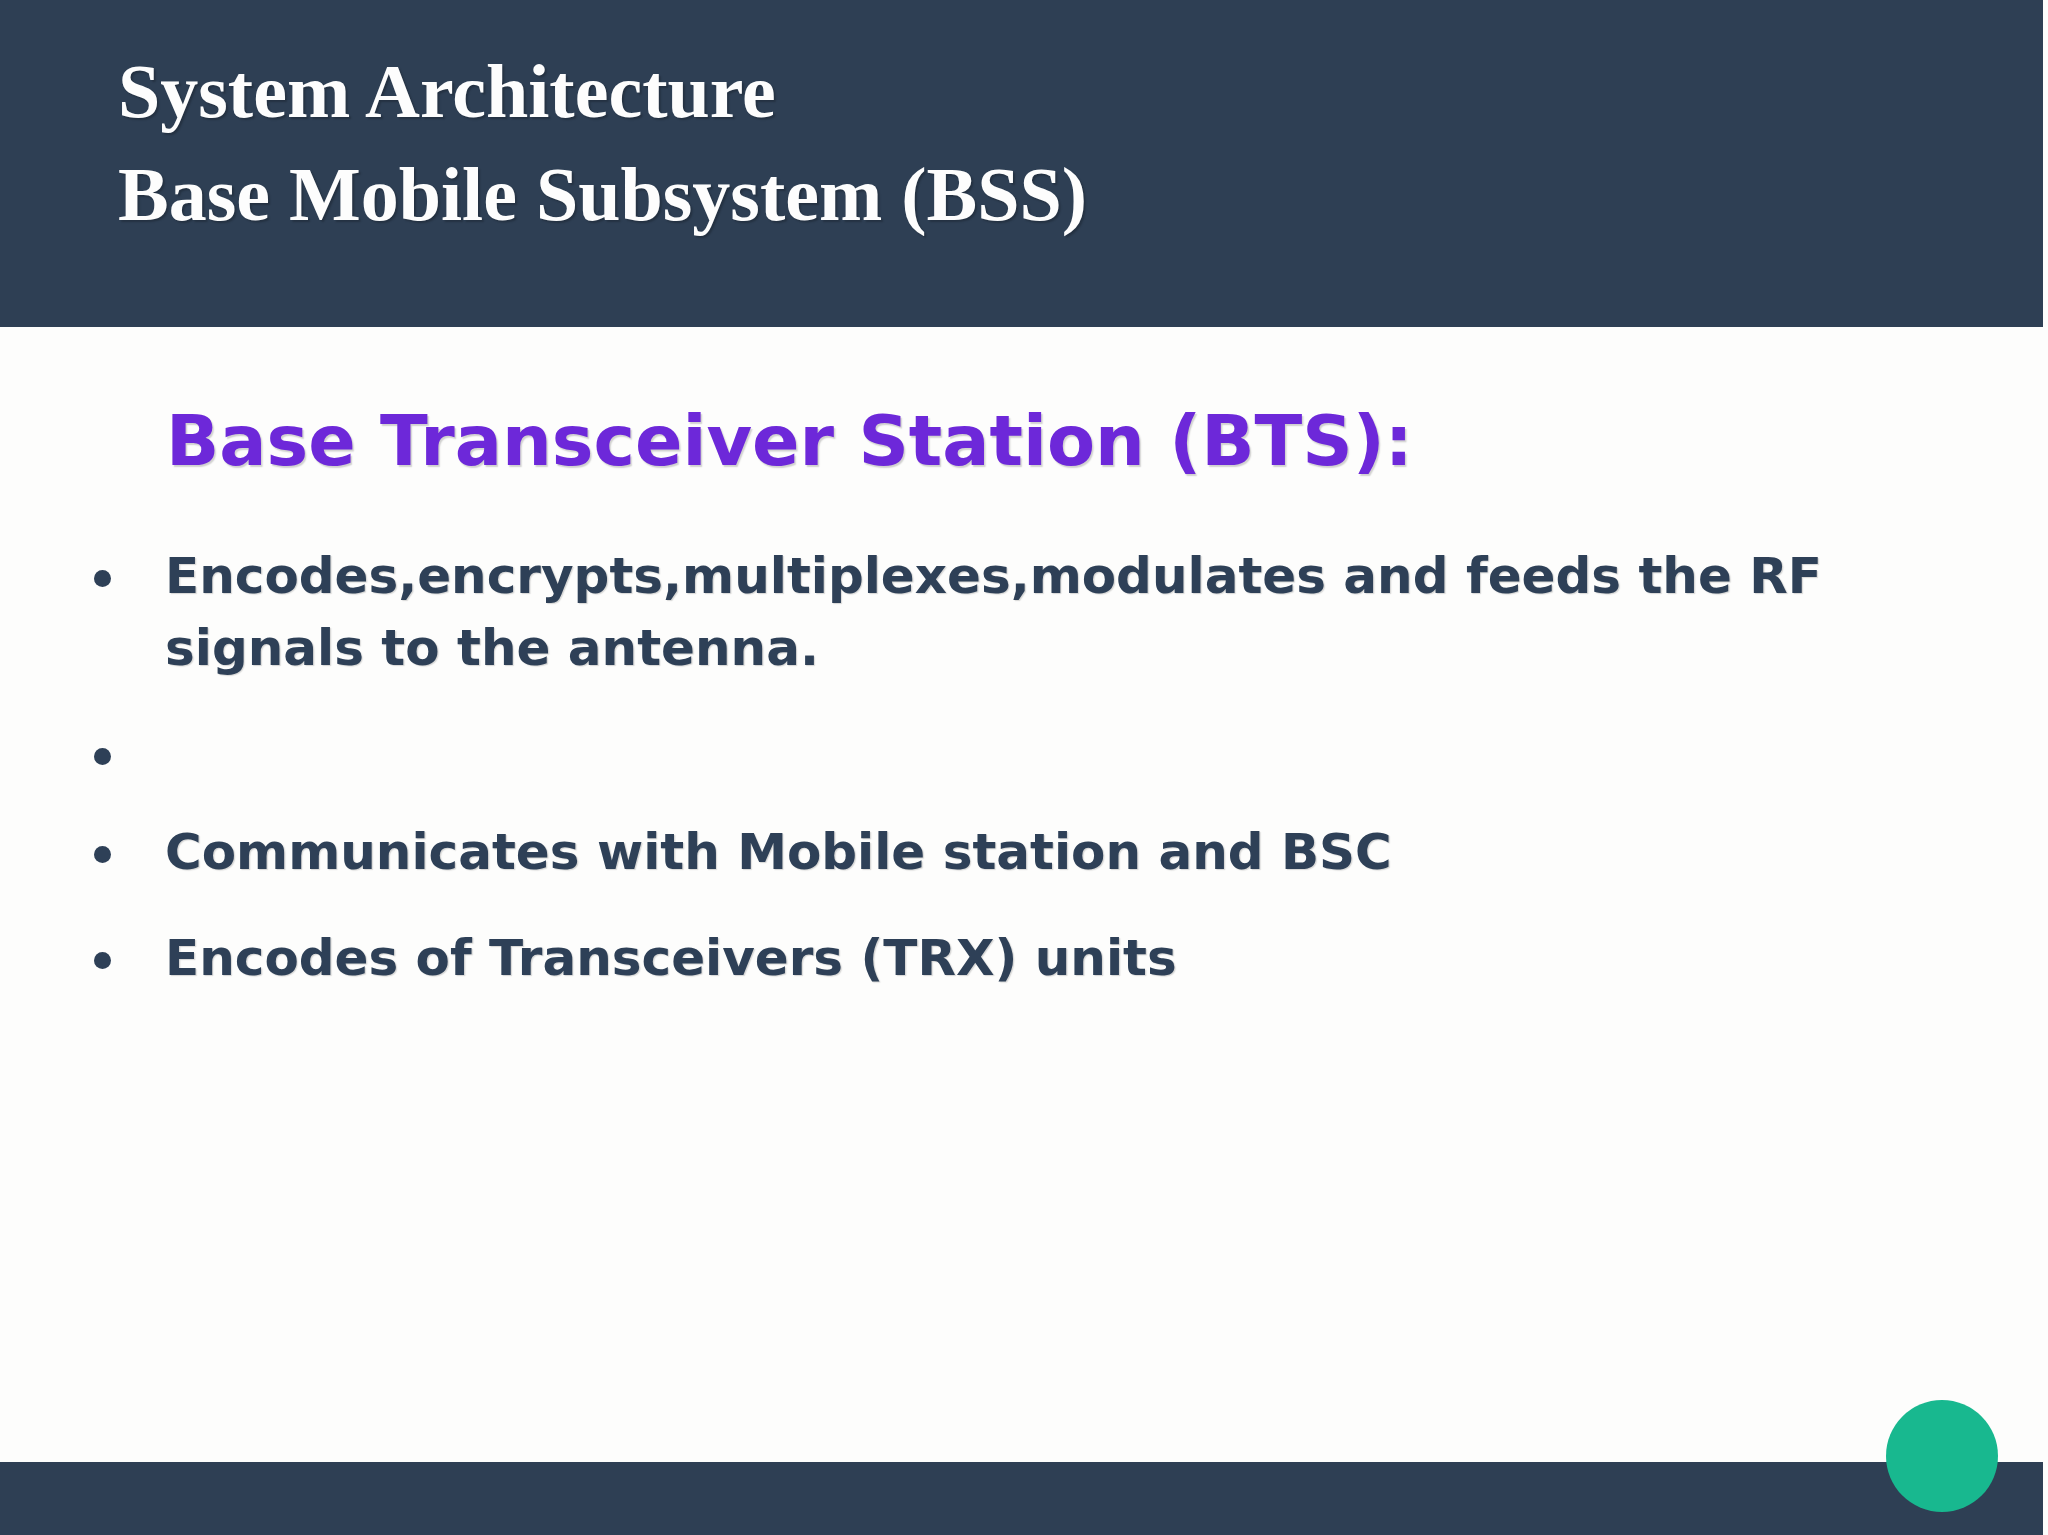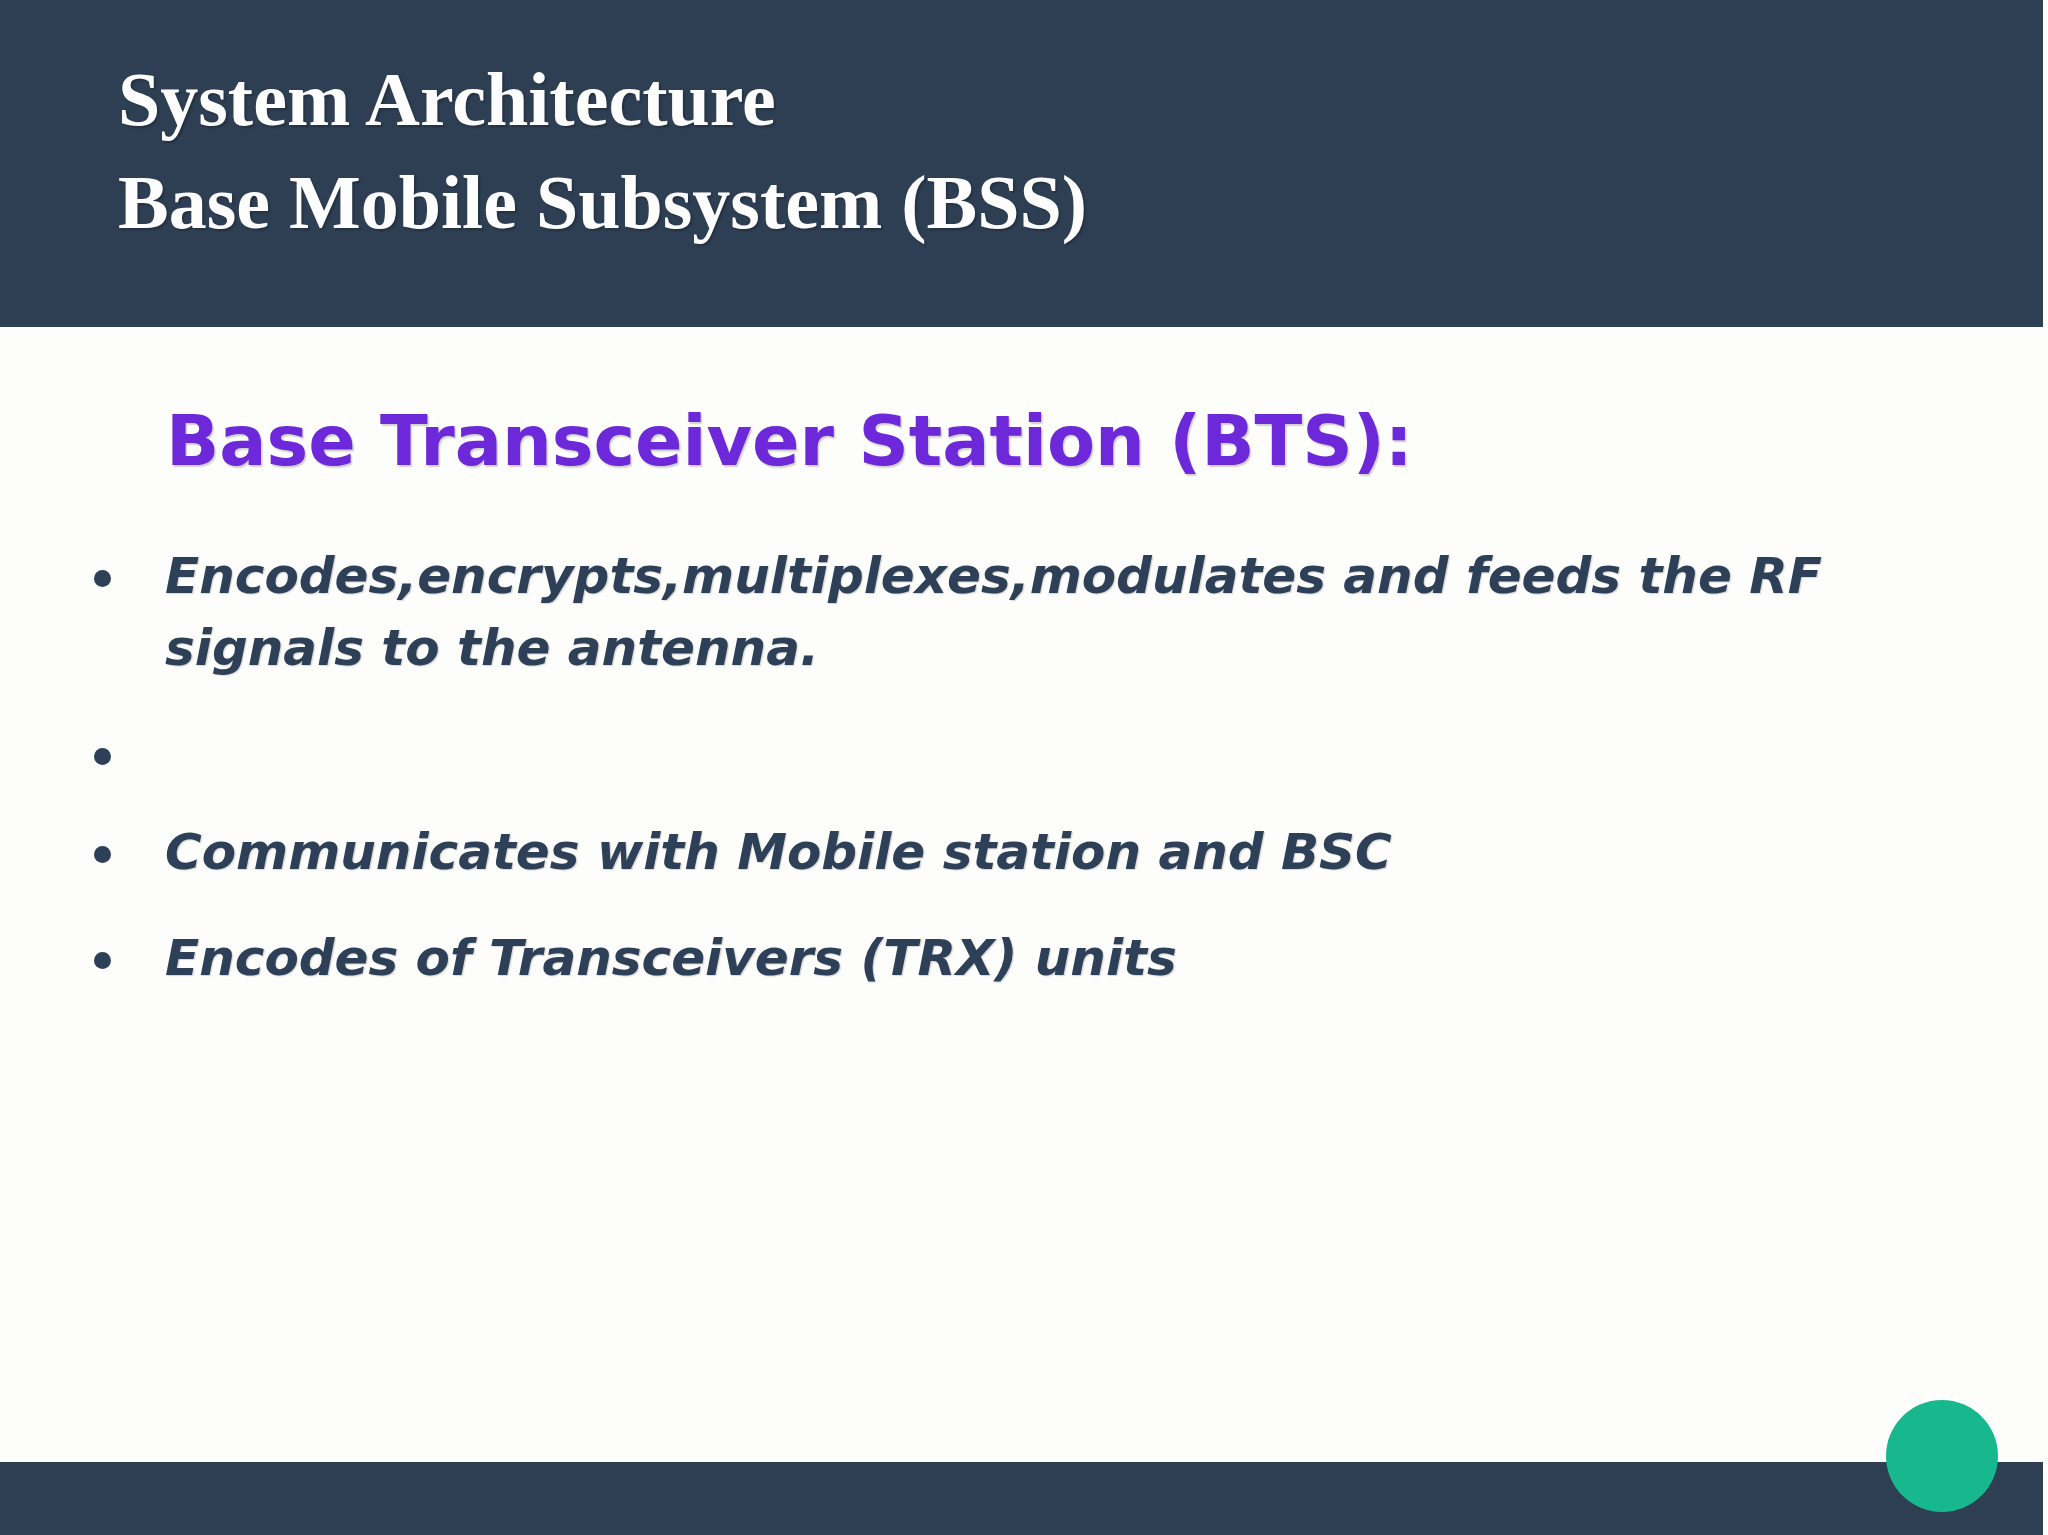--- a/index.html
+++ b/index.html
@@ -23,21 +23,21 @@
     left: 0;
     top: 0;
     width: 2043px;
     height: 327px;
     background: #2e3f54;
   }
 
   .title-block {
     position: absolute;
     left: 118px;
-    top: 48px;
+    top: 40px;
     width: 1800px;
   }
 
   .title-line {
     font-family: "Liberation Serif", "DejaVu Serif", serif;
     font-weight: bold;
     font-size: 76px;
     line-height: 103px;
     color: #fdfdfd;
     letter-spacing: 0px;
@@ -69,21 +69,20 @@
   }
 
   .bullet-list {
     position: absolute;
     left: 0;
     top: 540px;
     width: 2048px;
     margin: 0;
     padding: 0;
     list-style: none;
-    font-style: italic;
   }
 
   .bullet-item {
     position: relative;
     padding-left: 165px;
     padding-right: 40px;
     margin-bottom: 34px;
     min-height: 64px;
   }
 

